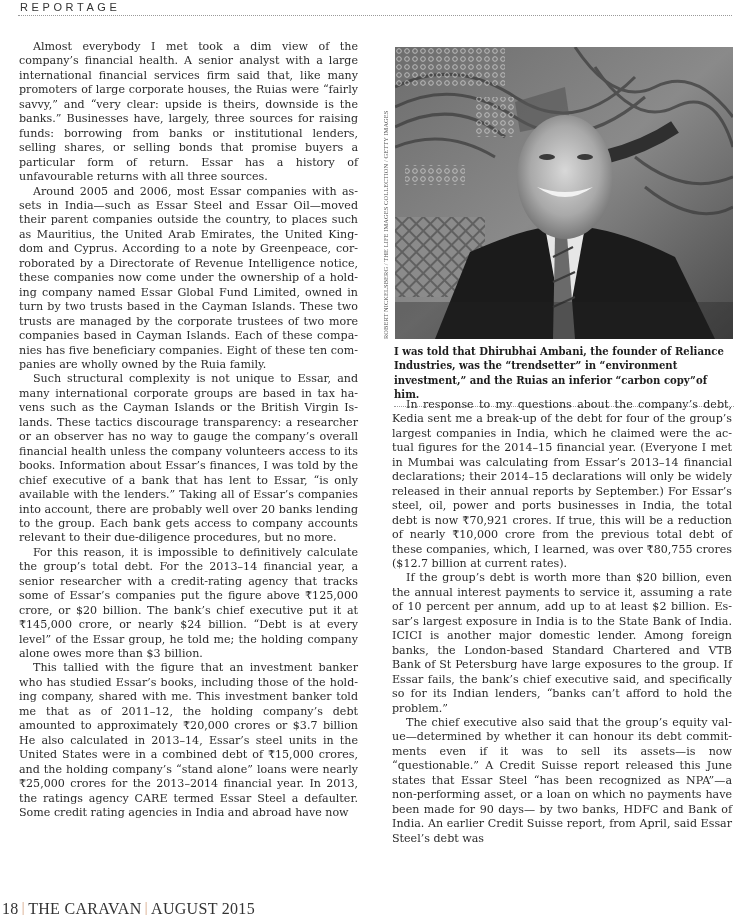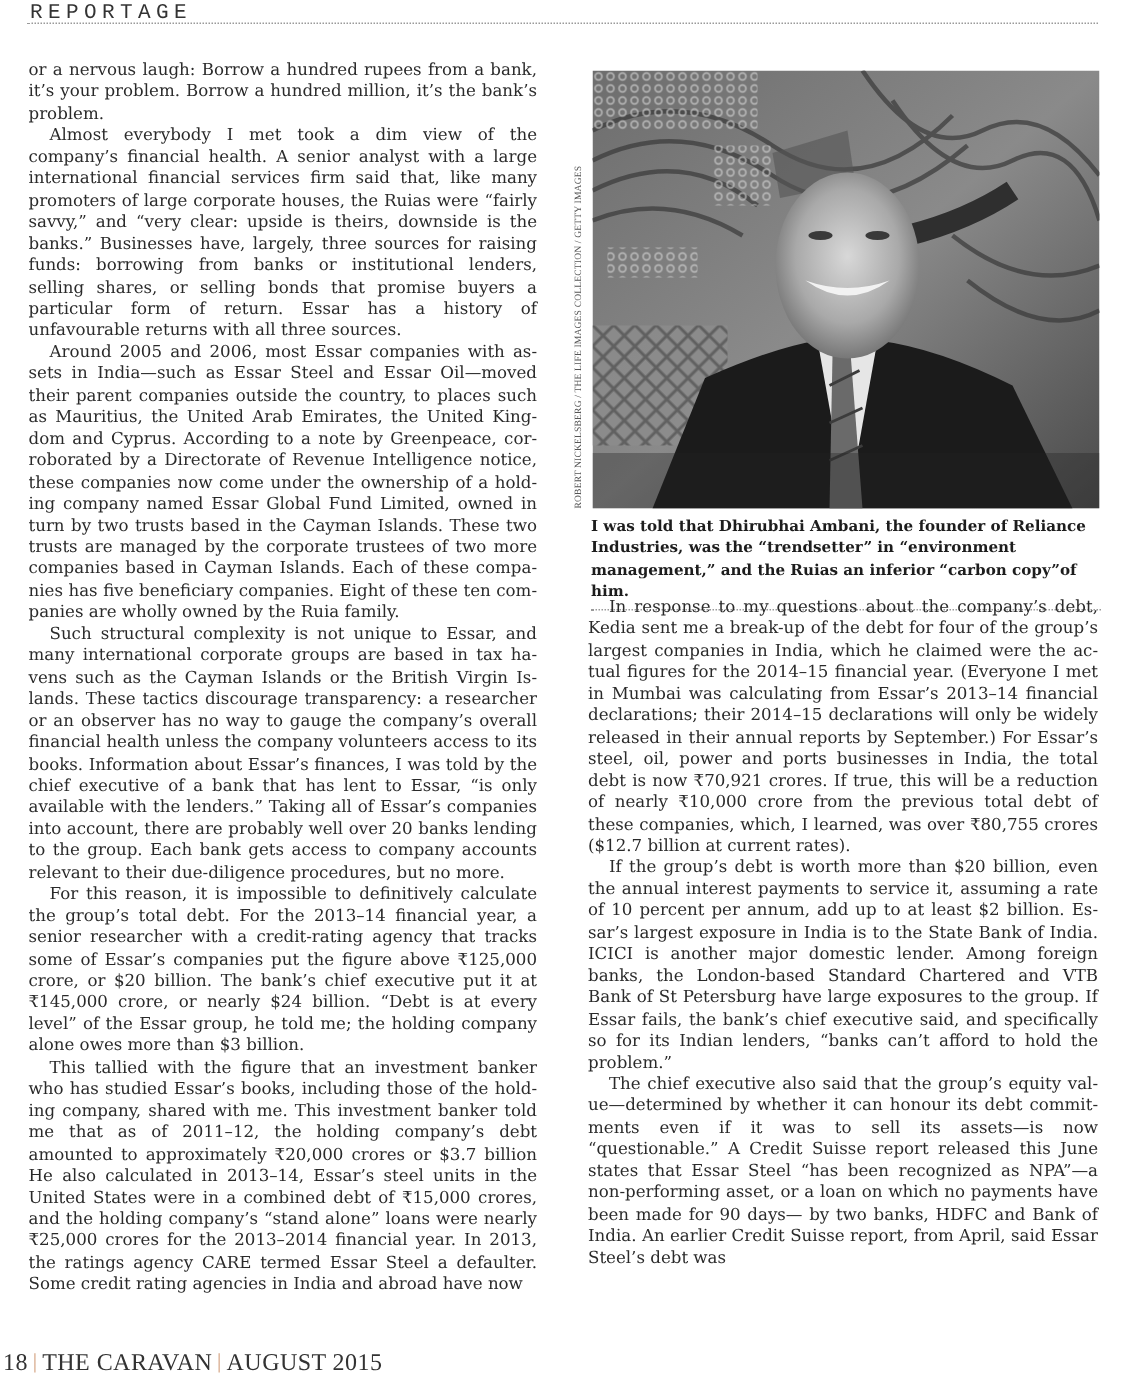--- a/index.html
+++ b/index.html
@@ -2,21 +2,21 @@
 <html><head>
 <meta charset="utf-8">
 <style>
   html, body { margin: 0; padding: 0; background: #ffffff; }
   body { width: 750px; height: 915px; position: relative; overflow: hidden; color: #222; }
   .section-header {
     position: absolute; left: 18px; top: 0; width: 714px; height: 15px;
     border-bottom: 1px dotted #9a9a9a;
   }
   .section-label {
-    font-family: Liberation Mono, monospace; font-size: 14px; letter-spacing: 3.6px;
+    font-family: Liberation Sans, sans-serif; font-size: 11px; letter-spacing: 3.6px;
     color: #333; position: absolute; left: 2px; top: 1px;
   }
   .col {
     position: absolute; font-family: "DejaVu Serif", serif; font-size: 11.1px;
     line-height: 14.45px; color: #2a2a2a; text-align: justify; hyphens: manual;
   }
   .col-left { left: 19px; top: 40px; width: 339px; }
   .col-right { left: 392px; top: 398px; width: 340px; }
   .col p { margin: 0; text-indent: 14px; }
   .col p.noindent { text-indent: 0; }
@@ -39,21 +39,20 @@
   .footer .sep { color: #d7a98a; margin: 0 3px; }
 </style>
 </head>
 <body>
 
 <div class="section-header">
   <span class="section-label">REPORTAGE</span>
 </div>
 
 <div class="col col-left">
-  <p class="noindent">or a nervous laugh: Borrow a hundred rupees from a bank, it’s your problem. Borrow a hundred million, it’s the bank’s problem.</p>
   <p>Almost everybody I met took a dim view of the company’s financial health. A senior analyst with a large international financial services firm said that, like many promoters of large corporate houses, the Ruias were “fairly savvy,” and “very clear: upside is theirs, downside is the banks.” Busi­nesses have, largely, three sources for raising funds: bor­rowing from banks or institutional lenders, selling shares, or selling bonds that promise buyers a particular form of return. Essar has a history of unfavourable returns with all three sources.</p>
   <p>Around 2005 and 2006, most Essar companies with as­sets in India—such as Essar Steel and Essar Oil—moved their parent companies outside the country, to places such as Mauritius, the United Arab Emirates, the United King­dom and Cyprus. According to a note by Greenpeace, cor­roborated by a Directorate of Revenue Intelligence notice, these companies now come under the ownership of a hold­ing company named Essar Global Fund Limited, owned in turn by two trusts based in the Cayman Islands. These two trusts are managed by the corporate trustees of two more companies based in Cayman Islands. Each of these compa­nies has five beneficiary companies. Eight of these ten com­panies are wholly owned by the Ruia family.</p>
   <p>Such structural complexity is not unique to Essar, and many international corporate groups are based in tax ha­vens such as the Cayman Islands or the British Virgin Is­lands. These tactics discourage transparency: a researcher or an observer has no way to gauge the company’s overall financial health unless the company volunteers access to its books. Information about Essar’s finances, I was told by the chief executive of a bank that has lent to Essar, “is only available with the lenders.” Taking all of Essar’s com­panies into account, there are probably well over 20 banks lending to the group. Each bank gets access to company accounts relevant to their due-diligence procedures, but no more.</p>
   <p>For this reason, it is impossible to definitively calculate the group’s total debt. For the 2013–14 financial year, a senior re­searcher with a credit-rating agency that tracks some of Es­sar’s companies put the figure above ₹125,000 crore, or $20 billion. The bank’s chief executive put it at ₹145,000 crore, or nearly $24 billion. “Debt is at every level” of the Essar group, he told me; the holding company alone owes more than $3 billion.</p>
   <p>This tallied with the figure that an investment banker who has studied Essar’s books, including those of the hold­ing company, shared with me. This investment banker told me that as of 2011–12, the holding company’s debt amounted to approximately ₹20,000 crores or $3.7 billion He also calculated in 2013–14, Essar’s steel units in the United States were in a combined debt of ₹15,000 crores, and the holding company’s “stand alone” loans were nearly ₹25,000 crores for the 2013–2014 financial year. In 2013, the ratings agency CARE termed Essar Steel a defaulter. Some credit rating agencies in India and abroad have now</p>
 </div>
 
 <div class="photo-wrap">
   <svg class="photo" viewBox="0 0 338 292" preserveAspectRatio="none" aria-label="Portrait of a smiling man in a dark suit and striped tie before an ornate carved mural">
     <defs>
@@ -103,21 +102,21 @@
     <ellipse cx="170" cy="130" rx="48" ry="62" fill="url(#face)"></ellipse>
     <path d="M142 140 Q170 160 198 140 Q170 150 142 140 Z" fill="#f2f2f2"></path>
     <ellipse cx="152" cy="110" rx="8" ry="3" fill="#3a3a3a"></ellipse>
     <ellipse cx="190" cy="110" rx="8" ry="3" fill="#3a3a3a"></ellipse>
     <rect x="0" y="255" width="338" height="37" fill="#222" opacity="0.35"></rect>
   </svg>
 </div>
 
 <div class="credit">ROBERT NICKELSBERG / THE LIFE IMAGES COLLECTION / GETTY IMAGES</div>
 
-<div class="caption">I was told that Dhirubhai Ambani, the founder of Reliance Industries, was the “trendsetter” in “environment management,” and the Ruias an inferior “carbon copy”of him.</div>
+<div class="caption">I was told that Dhirubhai Ambani, the founder of Reliance Industries, was the “trendsetter” in “environment investment,” and the Ruias an inferior “carbon copy”of him.</div>
 
 <div class="col col-right">
   <p>In response to my questions about the company’s debt, Kedia sent me a break-up of the debt for four of the group’s largest companies in India, which he claimed were the ac­tual figures for the 2014–15 financial year. (Everyone I met in Mumbai was calculating from Essar’s 2013–14 financial declarations; their 2014–15 declarations will only be widely released in their annual reports by September.) For Essar’s steel, oil, power and ports businesses in India, the total debt is now ₹70,921 crores. If true, this will be a reduction of nearly ₹10,000 crore from the previous total debt of these companies, which, I learned, was over ₹80,755 crores ($12.7 billion at current rates).</p>
   <p>If the group’s debt is worth more than $20 billion, even the annual interest payments to service it, assuming a rate of 10 percent per annum, add up to at least $2 billion. Es­sar’s largest exposure in India is to the State Bank of India. ICICI is another major domestic lender. Among foreign banks, the London-based Standard Chartered and VTB Bank of St Petersburg have large exposures to the group. If Essar fails, the bank’s chief executive said, and specifi­cally so for its Indian lenders, “banks can’t afford to hold the problem.”</p>
   <p>The chief executive also said that the group’s equity val­ue—determined by whether it can honour its debt commit­ments even if it was to sell its assets—is now “questionable.” A Credit Suisse report released this June states that Essar Steel “has been recognized as NPA”—a non-performing as­set, or a loan on which no payments have been made for 90 days— by two banks, HDFC and Bank of India. An earlier Credit Suisse report, from April, said Essar Steel’s debt was</p>
 </div>
 
 <div class="footer">
   <span>18</span><span class="sep" style="color: rgb(215, 169, 138);">|</span><span>THE CARAVAN</span><span class="sep" style="color: rgb(215, 169, 138);">|</span><span>AUGUST 2015</span>
 </div>

